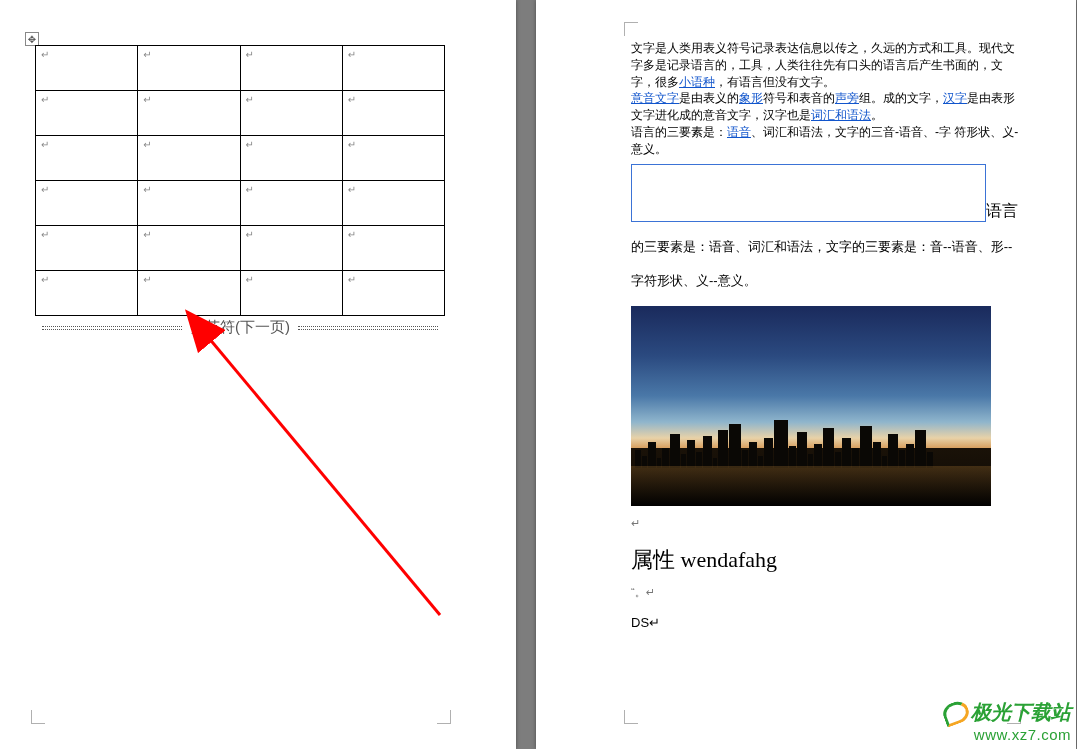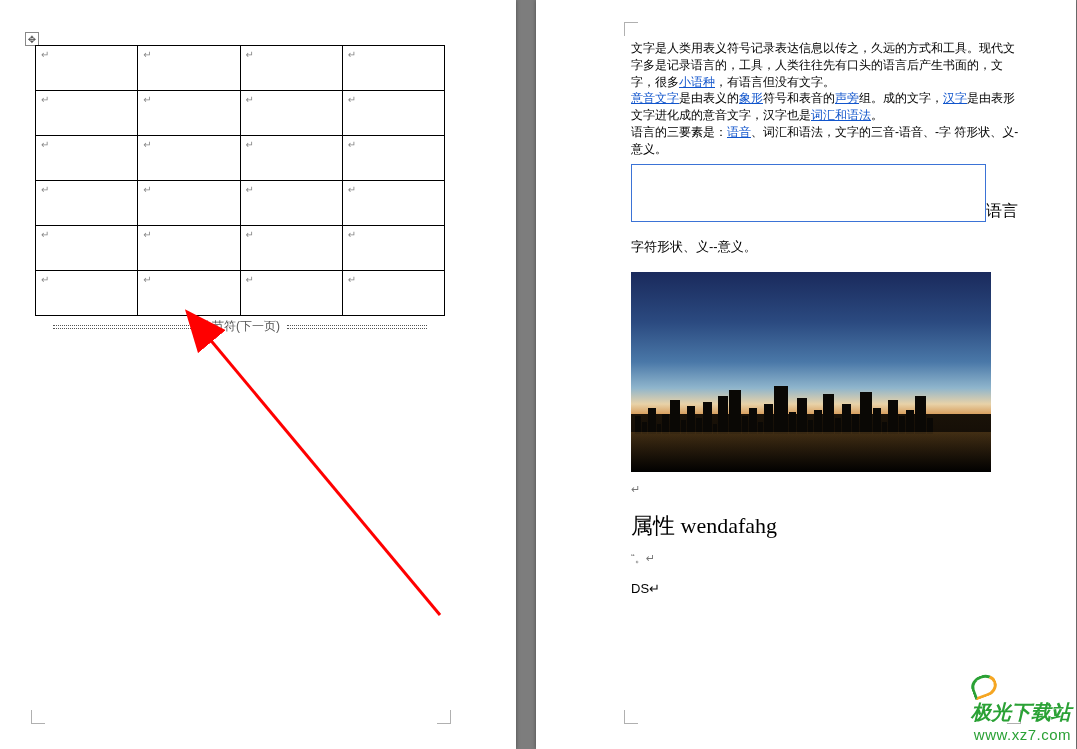--- a/index.html
+++ b/index.html
@@ -59,21 +59,21 @@
     color: #888;
     vertical-align: top;
     padding: 3px 5px;
   }
   .section-break {
     position: absolute;
     left: 35px;
     top: 318px;
     width: 410px;
     text-align: center;
-    font-size: 12px;
+    font-size: 15px;
     color: #555;
   }
   .section-break::before, .section-break::after {
     content: "";
     display: inline-block;
     vertical-align: middle;
     width: 140px;
     border-top: 1px dotted #555;
     border-bottom: 1px dotted #555;
     height: 2px;
@@ -188,24 +188,23 @@
     bottom: 6px;
     text-align: right;
     font-family: Arial, sans-serif;
   }
   .wm-top {
     font-size: 20px;
     font-weight: bold;
     font-style: italic;
     color: #2aa135;
     display: flex;
-    align-items: flex-start;
+    align-items: center;
     justify-content: flex-end;
     gap: 2px;
-    flex-direction: column;
   }
   .wm-swirl {
     width: 26px; height: 22px;
     border: 3px solid #2aa135;
     border-bottom-color: #f5a623;
     border-right-color: #f5a623;
     border-radius: 50% 50% 50% 10%;
     transform: rotate(-20deg);
     display: inline-block;
   }
@@ -290,20 +289,21 @@
       <a href="#">意音文字</a><span>是由表义的</span><a href="#">象形</a><span>符号和表音的</span><a href="#">声旁</a><span>组。成的文字，</span><a href="#">汉字</a><span>是由表形文字进化成的意音文字，汉字也是</span><a href="#">词汇和语法</a><span>。</span>
     </p>
     <p>
       <span>语言的三要素是：</span><a href="#">语音</a><span>、词汇和语法，文字的三音-语音、-字 符形状、义-意义。</span>
     </p>
 
     <div class="after-box">
       <span class="blue-box"></span><span>语言</span>
     </div>
 
+    <p class="spaced-line">的三要素是：语音、词汇和语法，文字的三要素是：音--语音、形--</p>
     <p class="spaced-line">字符形状、义--意义。</p>
 
     <div class="skyline">
       <div class="sky-grad"></div>
       <div class="buildings">
         <span style="width:6px;height:18px"></span>
           <span style="width:5px;height:12px"></span>
           <span style="width:8px;height:26px"></span>
           <span style="width:4px;height:10px"></span>
           <span style="width:7px;height:20px"></span>

